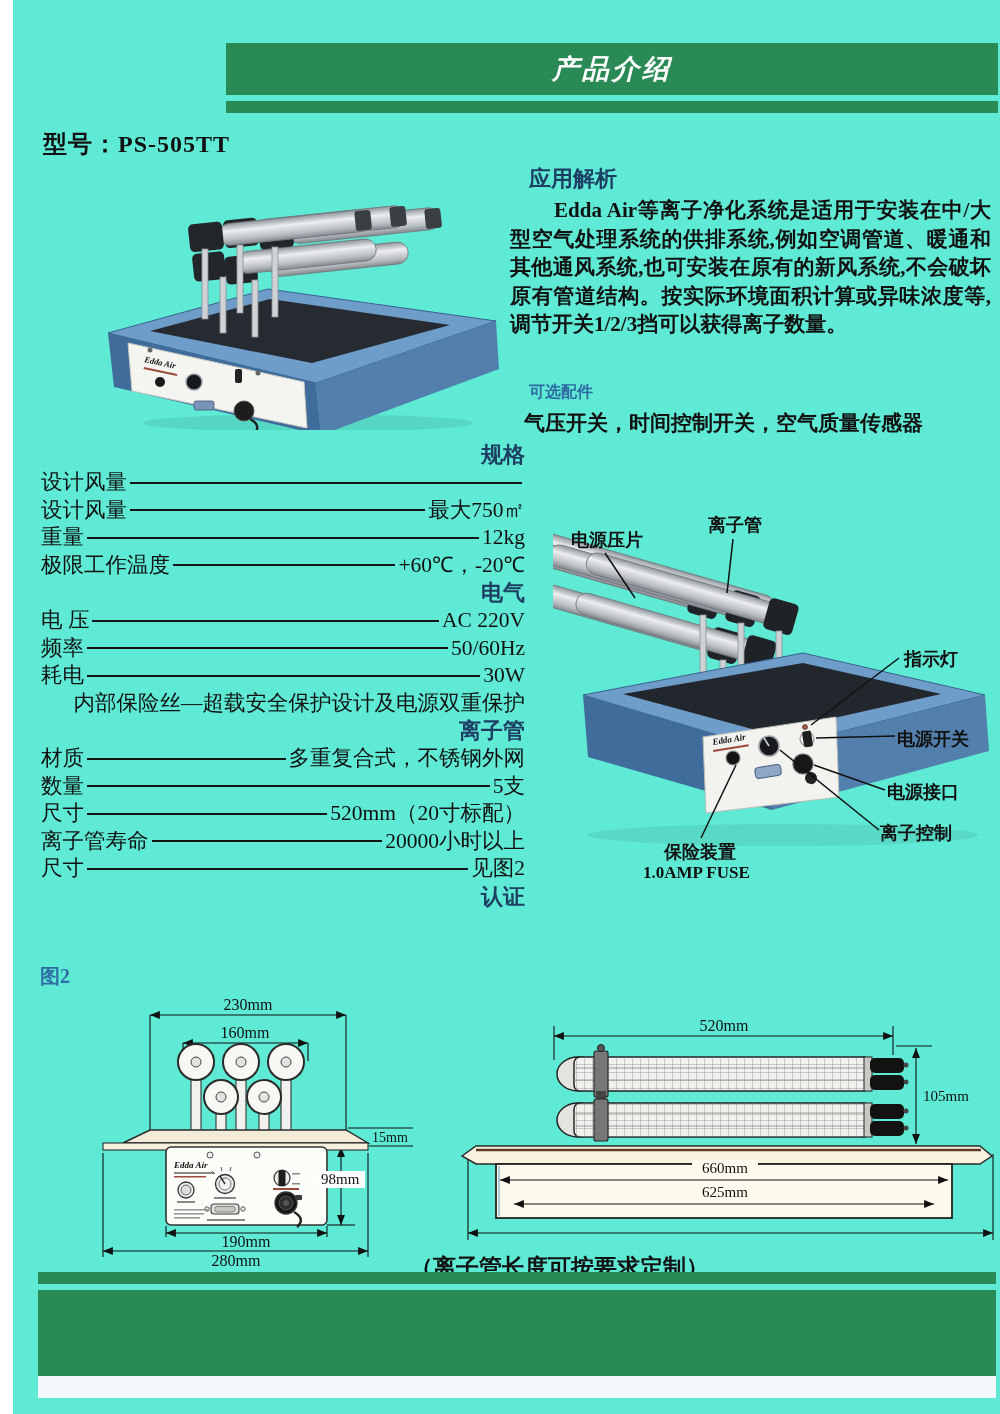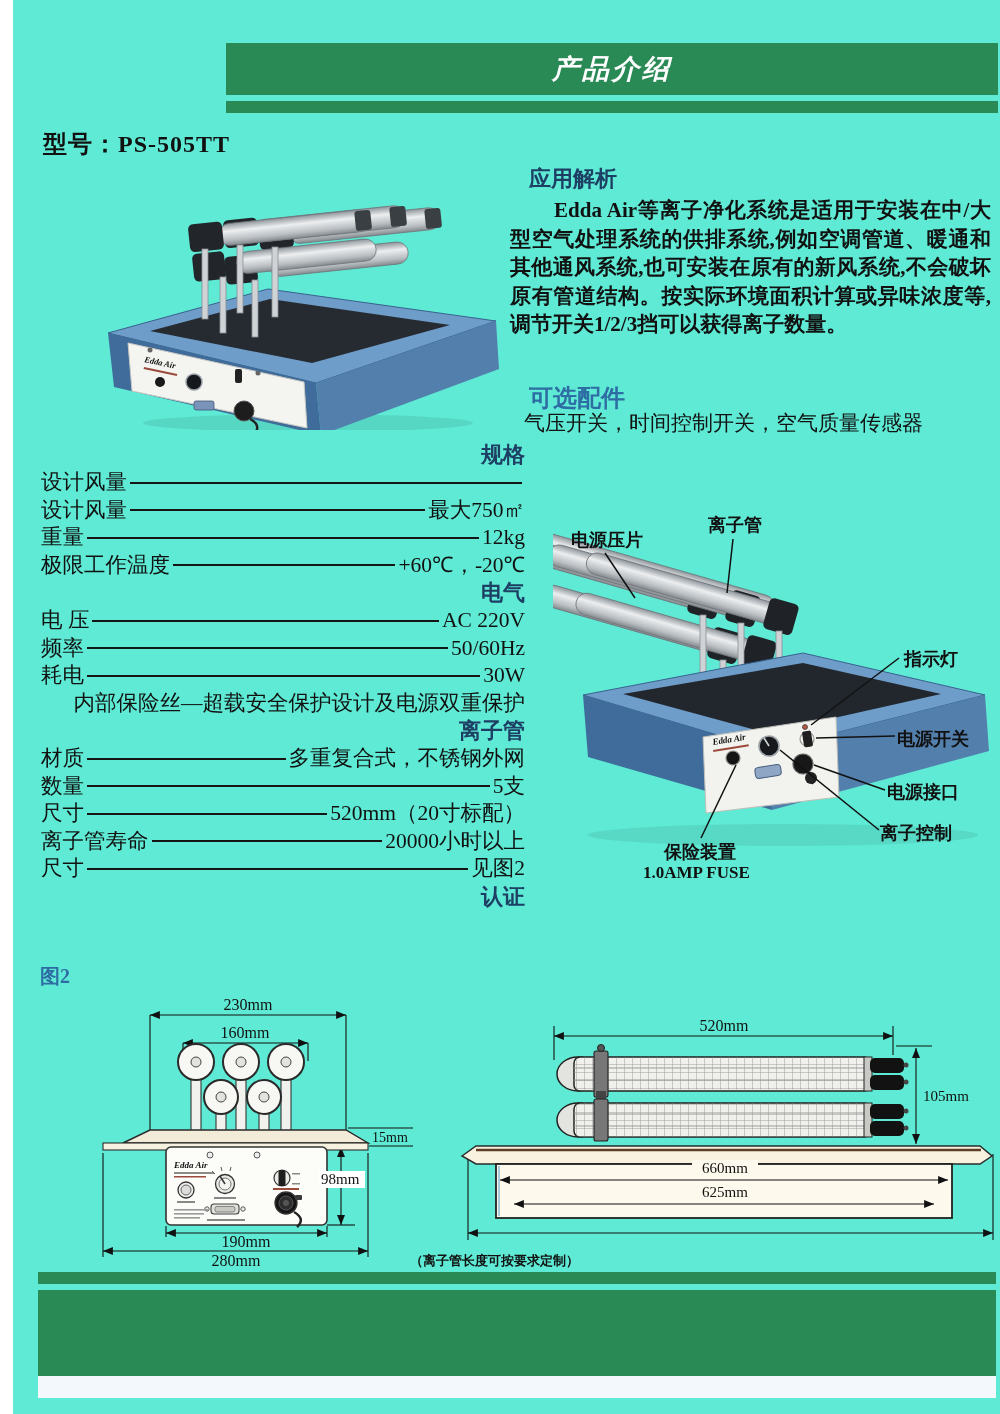--- a/index.html
+++ b/index.html
@@ -9,40 +9,40 @@
   .band{position:absolute;background:#2a8a56;}
   .band-main{left:213px;top:43px;width:772px;height:52px;display:flex;align-items:center;justify-content:center;}
   .band-main span{color:#fff;font-size:27px;font-weight:bold;font-style:italic;letter-spacing:3px;}
   .band-thin{left:213px;top:101px;width:772px;height:12px;}
   .footer-thin{left:25px;top:1272px;width:958px;height:12px;}
   .footer-thick{left:25px;top:1290px;width:958px;height:86px;}
   .footer-tint{position:absolute;left:25px;top:1376px;width:958px;height:22px;background:#f2f8fb;}
   .model{position:absolute;left:30px;top:128px;font-size:24px;font-weight:bold;letter-spacing:1px;}
   
   .h-navy{color:#1c3f63;font-weight:bold;font-size:22px;}
-  .h-blue{color:#2e6da4;font-weight:bold;font-size:24px;}
+  .h-blue{color:#2e6da4;font-weight:bold;font-size:16px;}
   .app-heading{position:absolute;left:516px;top:164px;}
   .para{position:absolute;left:497px;top:196px;width:481px;font-size:21px;font-weight:bold;
         line-height:28.5px;text-indent:2.1em;text-align:justify;margin:0;}
   .acc-heading{position:absolute;left:516px;top:382px;}
-  .acc-body{position:absolute;left:511px;top:409px;font-size:21px;}
+  .acc-body{position:absolute;left:511px;top:409px;font-size:21px;font-weight:bold;}
   
   .specs{position:absolute;left:28px;top:441px;width:484px;text-align:right;}
   .sh{height:28px;line-height:28px;}
   .srow{display:flex;align-items:center;font-size:21.5px;height:27.5px;line-height:27.5px;}
   .sl{white-space:pre;}
   .sv{white-space:pre;}
   .fill{flex:1;height:2px;background:#151515;margin:0 3px;}
   .note{font-size:21.5px;height:27.5px;line-height:27.5px;white-space:pre;}
   
   .callout{position:absolute;font-size:18px;font-weight:bold;white-space:nowrap;}
   .callout.small{font-size:17px;font-weight:600;}
   
   .fig-label{position:absolute;left:27px;top:963px;font-size:20px;font-weight:bold;color:#2e6da4;}
-  .fig-caption{position:absolute;left:397px;top:1252px;font-size:13px;font-weight:bold;}
+  .fig-caption{position:absolute;left:397px;top:1252px;font-size:23px;font-weight:bold;}
   svg{position:absolute;}
   svg text{font-family:"Liberation Serif", serif;fill:#111;}
 </style>
 </head>
 <body>
 
 <div class="page">
 
   <div class="band band-main">
     <span>产品介绍</span>

